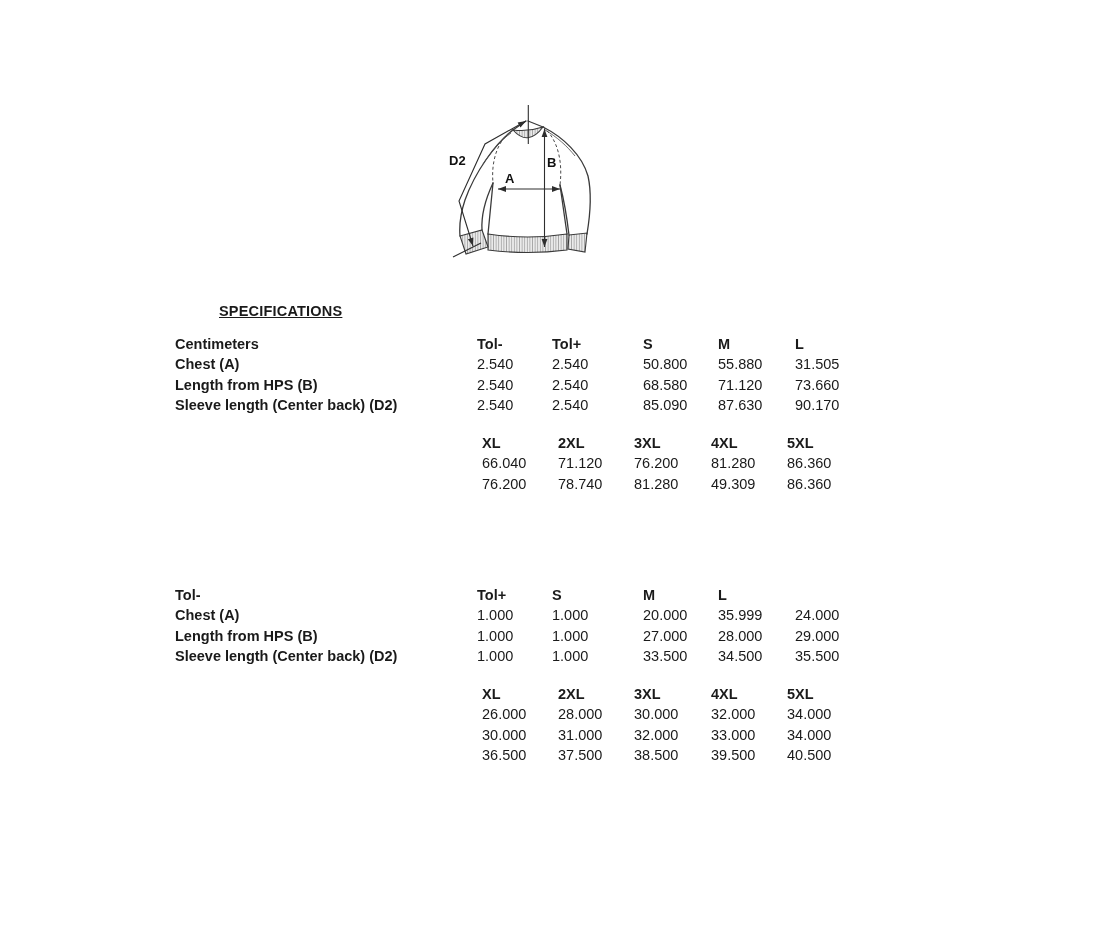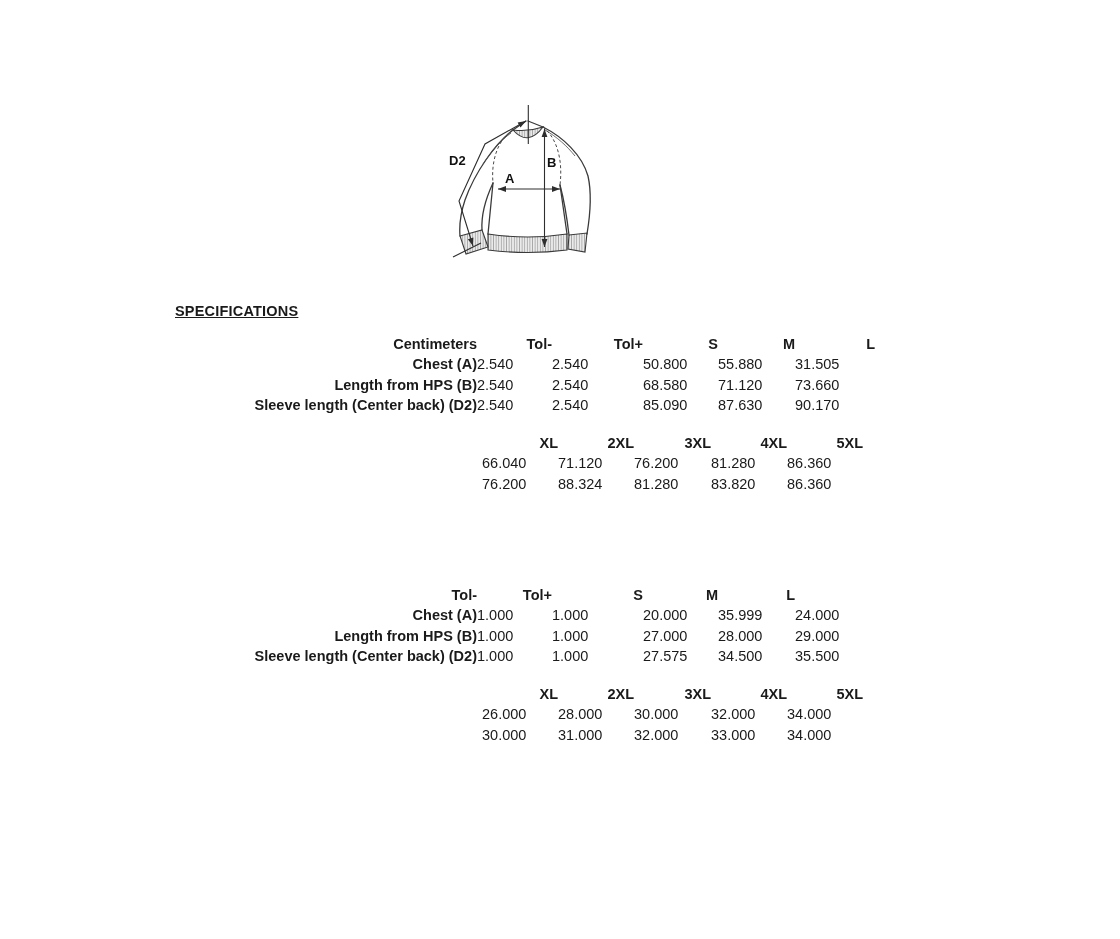--- a/index.html
+++ b/index.html
@@ -4,26 +4,26 @@
 <style>
   html,body{margin:0;padding:0;}
   body{
     width:1120px;height:939px;background:#ffffff;
     font-family:"Liberation Sans",sans-serif;color:#1a1a1a;
     position:relative;overflow:hidden;
   }
   .abs{position:absolute;}
   .spec-title{
     font-size:14.5px;font-weight:bold;text-decoration:underline;
-    letter-spacing:.2px;white-space:nowrap;
+    letter-spacing:.2px;white-space:nowrap;margin-left:44px;
   }
   .grid-row{display:grid;line-height:20.33px;font-size:14.5px;white-space:nowrap;}
   .main-cols{grid-template-columns:302px 75px 91px 75px 77px 80px;}
   .ext-cols{grid-template-columns:76px 76px 77px 76px 76px;}
-  .hdr,.lbl{font-weight:bold;text-align:right;}
+  .hdr,.lbl{font-weight:bold;}
   .cell{display:block;}
   svg text{font-family:"Liberation Sans",sans-serif;font-weight:bold;fill:#111;}
 </style>
 </head>
 <body>
 
 <svg class="abs" style="left:435px;top:88px;" width="185" height="175" viewBox="0 0 185 175">
   <defs>
     <pattern id="rib" patternUnits="userSpaceOnUse" width="2.6" height="4">
       <rect width="2.6" height="4" fill="#ebebeb"></rect>
@@ -127,23 +127,23 @@
   </div>
   <div class="grid-row ext-cols">
     <span class="cell">66.040</span>
     <span class="cell">71.120</span>
     <span class="cell">76.200</span>
     <span class="cell">81.280</span>
     <span class="cell">86.360</span>
   </div>
   <div class="grid-row ext-cols">
     <span class="cell">76.200</span>
-    <span class="cell">88.324</span>
+    <span class="cell">78.740</span>
     <span class="cell">81.280</span>
-    <span class="cell">83.820</span>
+    <span class="cell">49.309</span>
     <span class="cell">86.360</span>
   </div>
 </div>
 
 <div class="abs" style="left:175px;top:585px;">
   <div class="grid-row main-cols">
     <span class="cell hdr">Tol-</span>
     <span class="cell hdr">Tol+</span>
     <span class="cell hdr">S</span>
     <span class="cell hdr">M</span>
@@ -162,21 +162,21 @@
     <span class="cell">1.000</span>
     <span class="cell">1.000</span>
     <span class="cell">27.000</span>
     <span class="cell">28.000</span>
     <span class="cell">29.000</span>
   </div>
   <div class="grid-row main-cols">
     <span class="cell lbl">Sleeve length (Center back) (D2)</span>
     <span class="cell">1.000</span>
     <span class="cell">1.000</span>
-    <span class="cell">27.575</span>
+    <span class="cell">33.500</span>
     <span class="cell">34.500</span>
     <span class="cell">35.500</span>
   </div>
 </div>
 
 <div class="abs" style="left:482px;top:684px;">
   <div class="grid-row ext-cols">
     <span class="cell hdr">XL</span>
     <span class="cell hdr">2XL</span>
     <span class="cell hdr">3XL</span>
@@ -190,13 +190,20 @@
     <span class="cell">32.000</span>
     <span class="cell">34.000</span>
   </div>
   <div class="grid-row ext-cols">
     <span class="cell">30.000</span>
     <span class="cell">31.000</span>
     <span class="cell">32.000</span>
     <span class="cell">33.000</span>
     <span class="cell">34.000</span>
   </div>
+  <div class="grid-row ext-cols">
+    <span class="cell">36.500</span>
+    <span class="cell">37.500</span>
+    <span class="cell">38.500</span>
+    <span class="cell">39.500</span>
+    <span class="cell">40.500</span>
+  </div>
 </div>
 
 </body></html>

